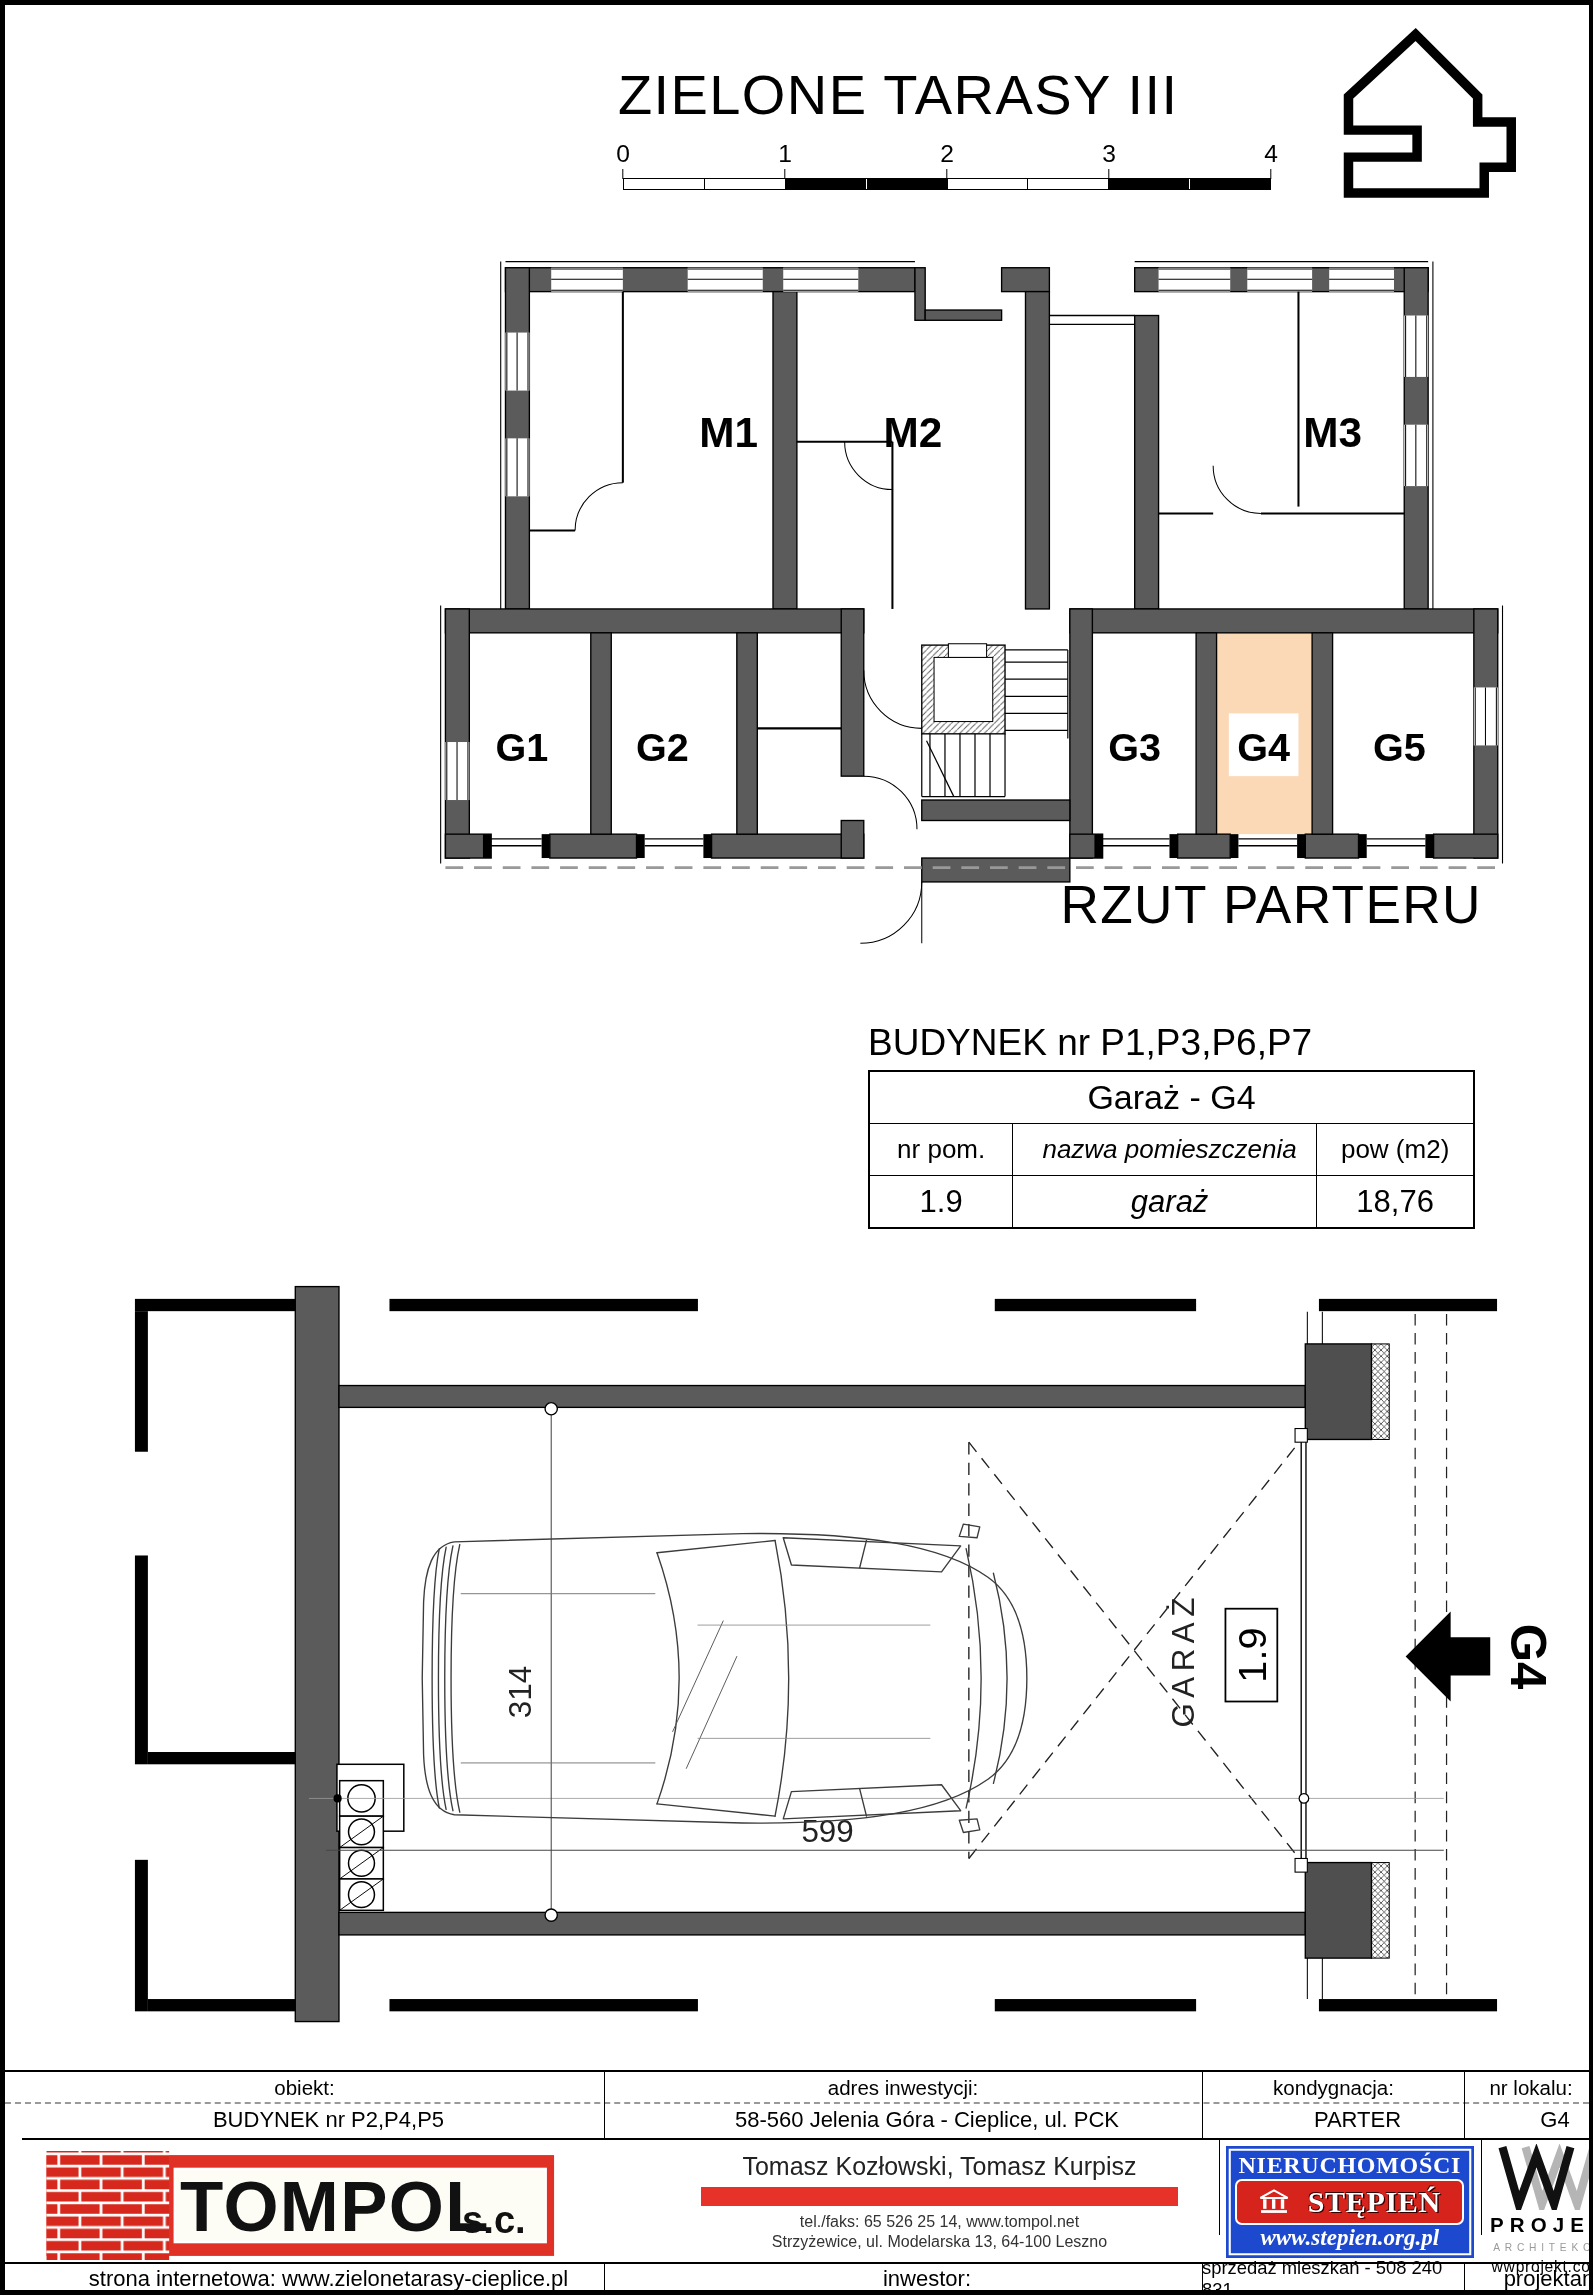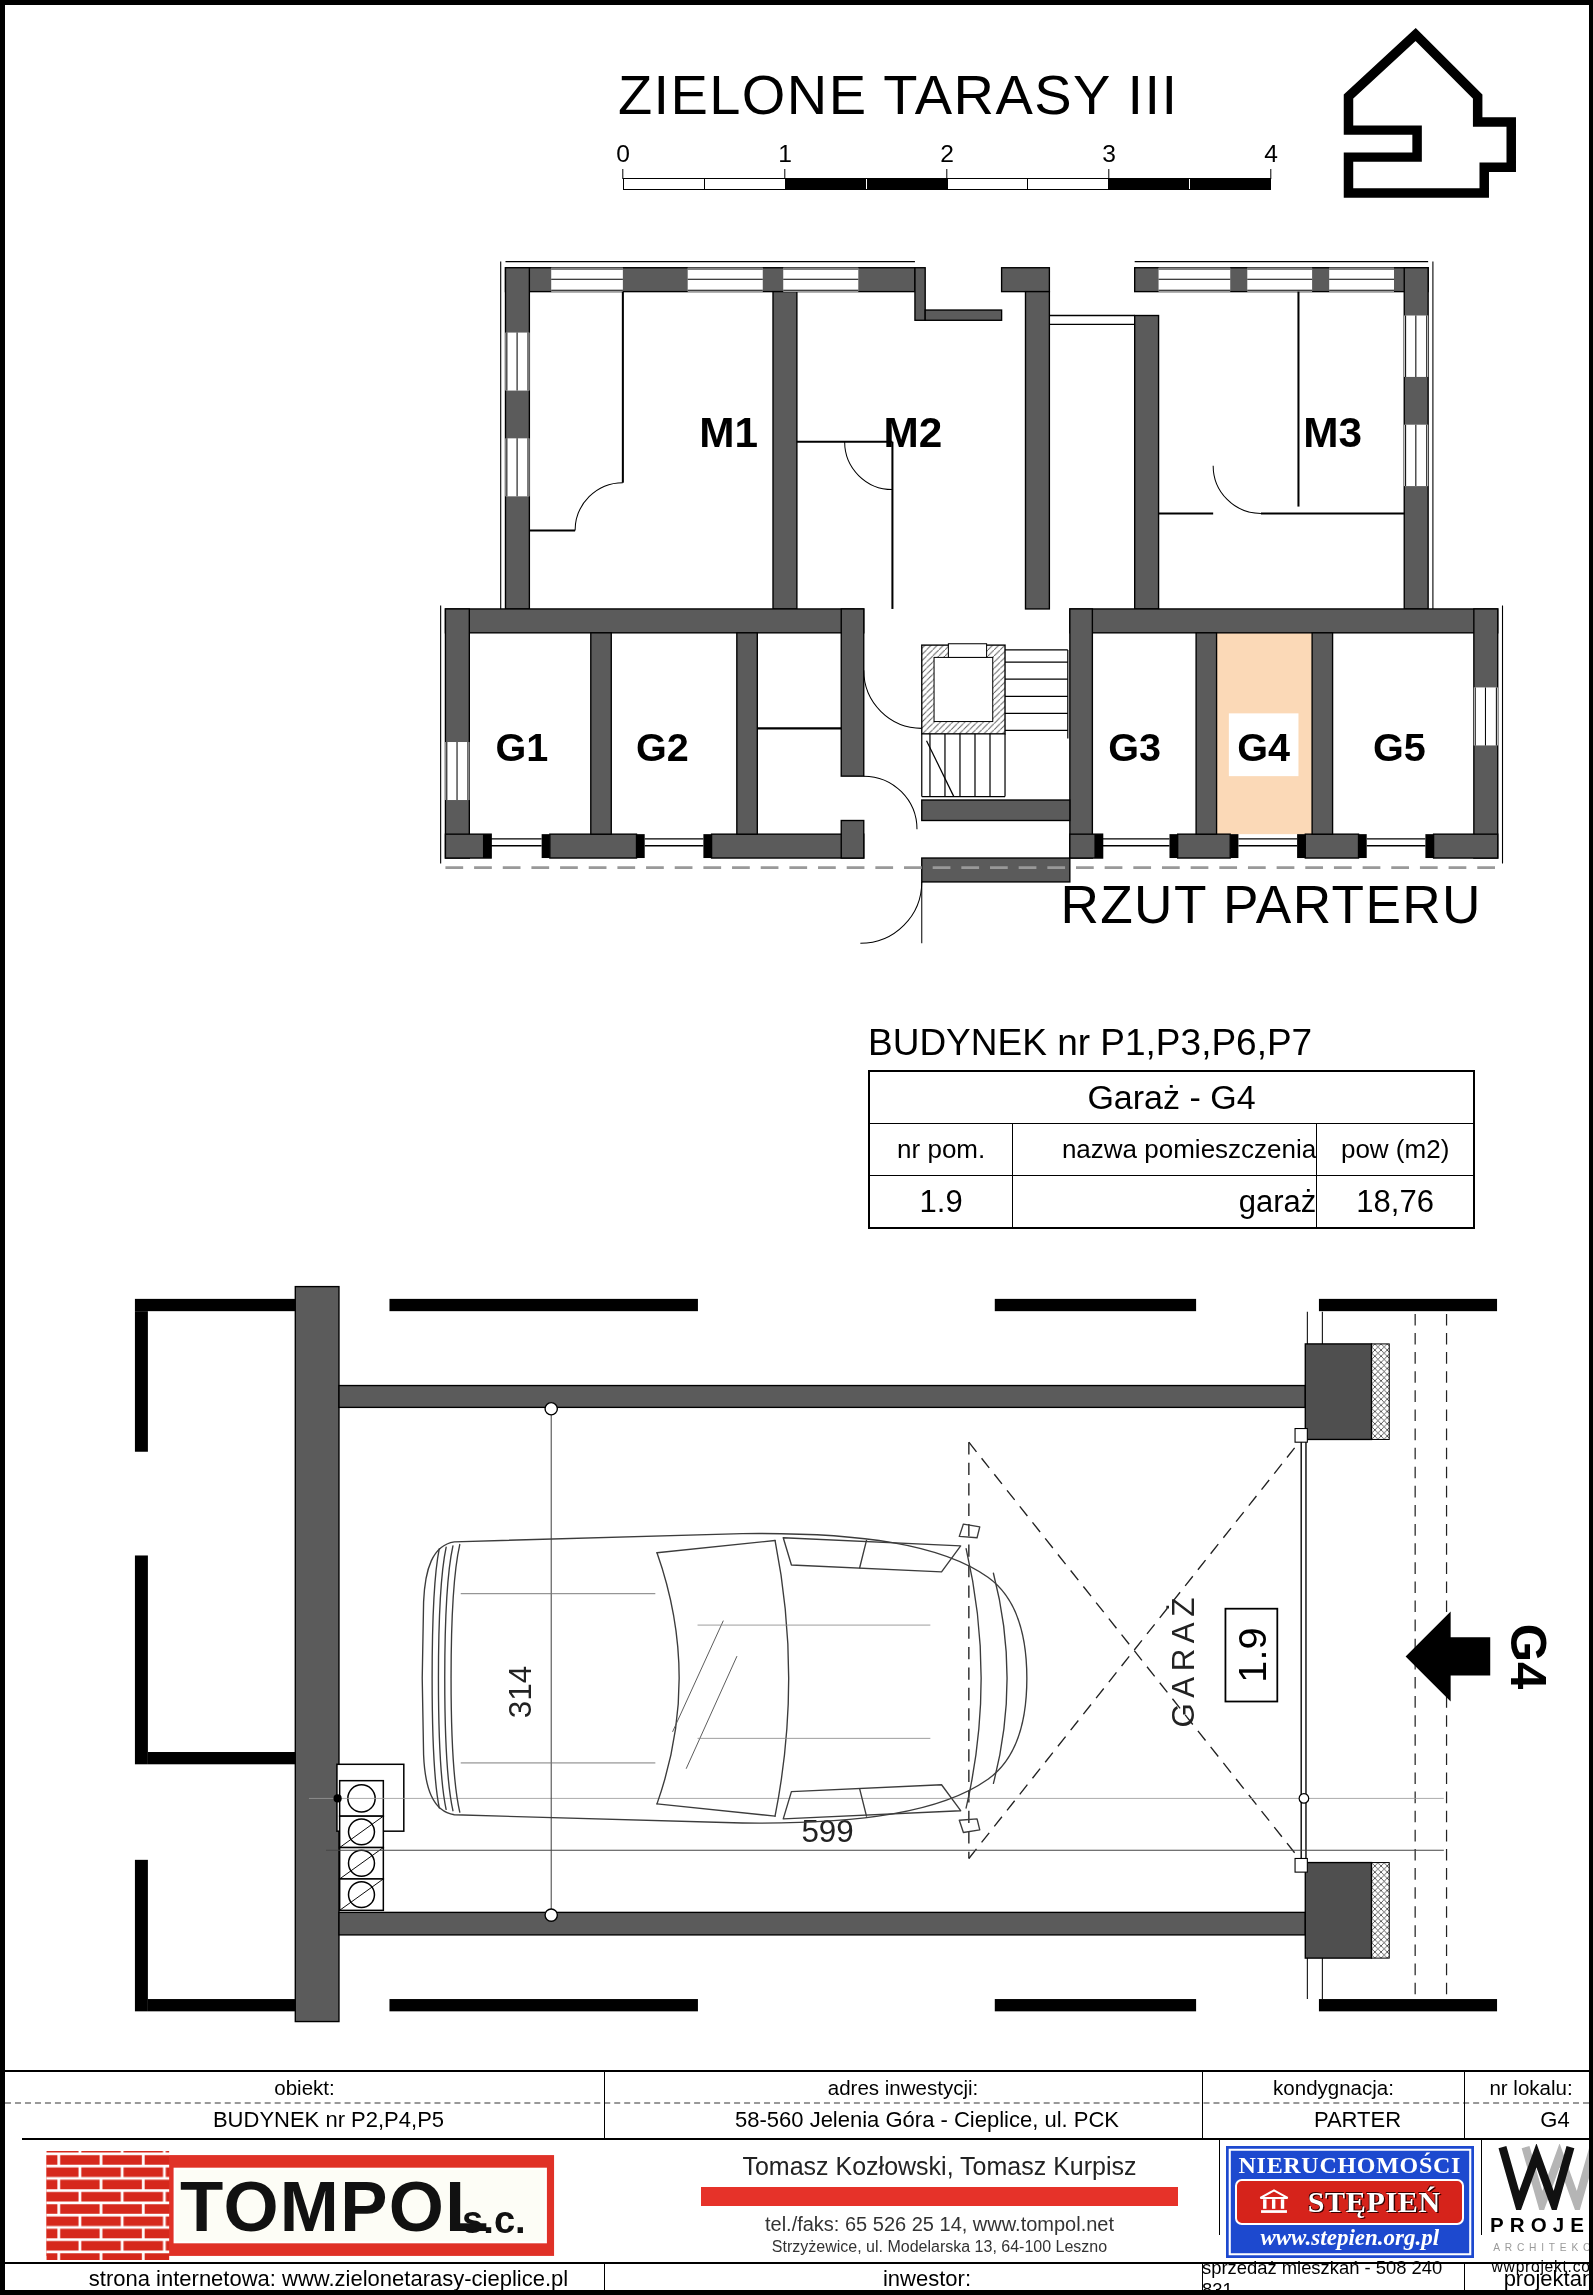--- a/index.html
+++ b/index.html
@@ -20,39 +20,39 @@
   .sb-first{border-left:none;}
   .sb-tick{position:absolute;top:29px;width:1.4px;height:9.6px;background:#000;transform:translateX(-0.7px);}
   
   #bud-header{left:863px;top:1017px;font-size:37px;white-space:nowrap;}
   #unit-table{left:863px;top:1065px;width:607px;border:2px solid #000;border-collapse:collapse;
               box-sizing:border-box;}
   #unit-table td{border:1.4px solid #000;height:51px;vertical-align:middle;padding:0;}
   .tt{font-size:34px;text-align:center;}
   .th{font-size:26px;}
   .tv{font-size:31px;}
-  .c{text-align:center;} .l{text-align:right;padding-left:9.6px!important;}
+  .c{text-align:center;} .l{text-align:center;padding-left:9.6px!important;font-style:italic;}
   
   #footer{left:0;right:0;bottom:0;height:220px;border-top:2px solid #000;box-sizing:border-box;}
   .f-vline{position:absolute;top:0;bottom:0;width:1.4px;background:#000;}
   .f-row1{position:absolute;left:0;right:0;top:0;height:31px;}
   .f-row2{position:absolute;left:0;right:0;top:31px;height:34px;}
   .f-row3{position:absolute;left:17px;right:0;top:66px;height:97px;border-top:2.7px solid #000;box-sizing:border-box;}
   .f-row4{position:absolute;left:0;right:0;top:190px;height:31px;border-top:2px solid #000;box-sizing:border-box;}
   .f-cell{position:absolute;top:0;bottom:0;display:flex;align-items:center;justify-content:center;}
   .f-head{font-size:20.5px;}
   .f-val{font-size:22px;padding-left:24px;}
   .f-dash{position:absolute;left:0;right:0;top:30px;border-top:2px dashed #999;}
   
   .fc1{left:0;width:599px;} .fc2{left:599px;width:598px;} .fc3{left:1197px;width:263px;} .fc4{left:1459px;width:134px;}
   
   #tompol-contact{left:672px;top:12.3px;width:491px;text-align:center;}
   #tompol-partners{font-size:25px;color:#222;}
   #tompol-bar{height:19px;background:#e63229;margin:5.5px 6.8px 6.8px 6.8px;}
-  #tompol-tel{font-size:20px;color:#333;}
+  #tompol-tel{font-size:16px;color:#333;}
   #tompol-addr{font-size:16px;color:#333;margin-top:2.7px;}
   
   #stepien{left:6.8px;top:5.5px;width:248px;height:112px;background:#1d49cf;
            box-shadow:inset 0 0 0 2.7px #1d49cf, inset 0 0 0 4.8px #fff;
            display:flex;flex-direction:column;align-items:center;justify-content:space-between;
            padding:6.8px 0;box-sizing:border-box;font-family:"Liberation Serif",serif;}
   #stepien-l1{color:#fff;font-weight:bold;font-size:24px;letter-spacing:0.7px;}
   #stepien-mid{width:225px;height:42px;background:#d6231b;border:2px solid #fff;border-radius:6.8px;
                display:flex;align-items:center;justify-content:center;gap:19px;}
   #stepien-l2{color:#fff;font-weight:bold;font-size:30px;letter-spacing:0.7px;

